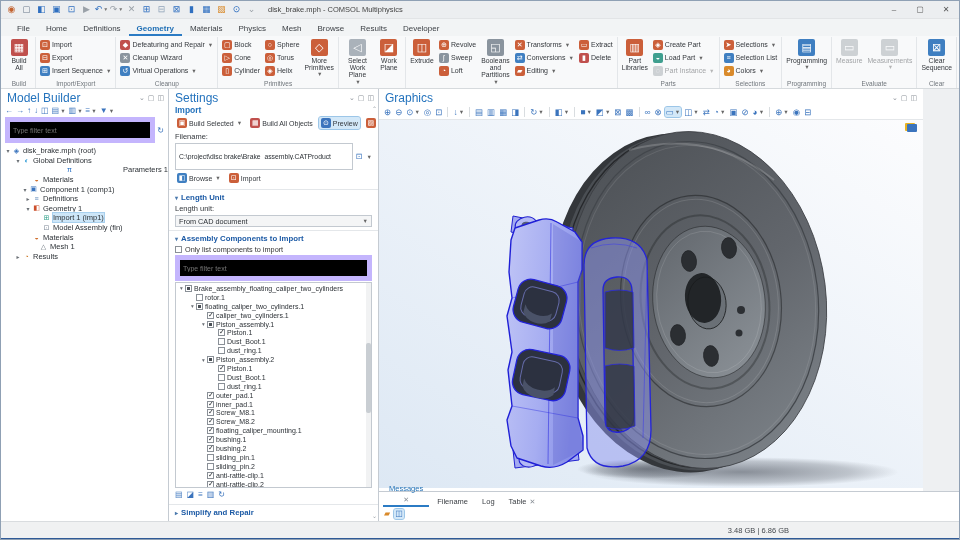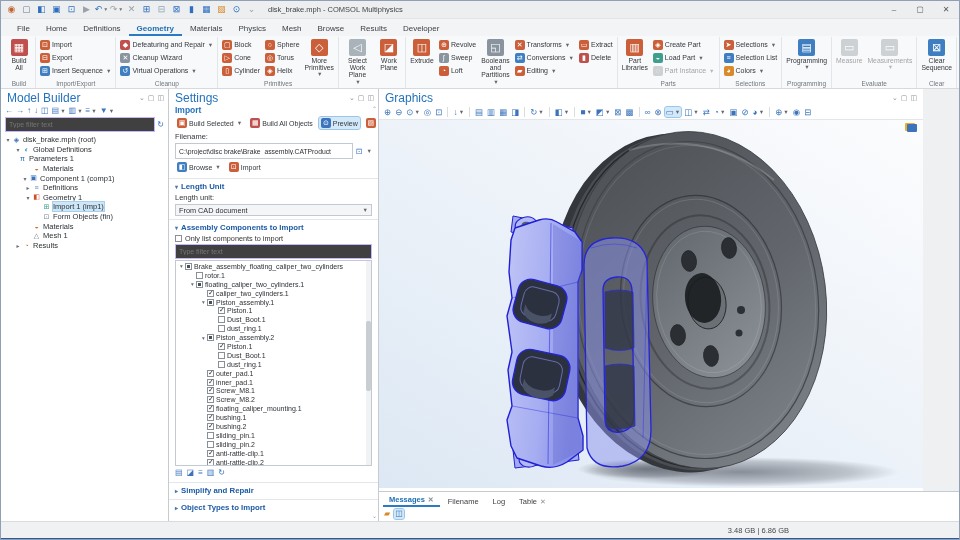--- a/index.html
+++ b/index.html
@@ -46,37 +46,37 @@
   .phead .pctrl{margin-left:auto;display:flex;gap:3px;color:#8a9097;font-size:7px;}
   #modelbuilder{position:absolute;left:0;top:88px;width:168px;height:432px;background:#fff;
     border-right:1px solid #c5cbd2;}
   #settings{position:absolute;left:168px;top:88px;width:210px;height:432px;background:#fff;
     border-right:1px solid #c5cbd2;}
   #graphics{position:absolute;left:378px;top:88px;width:544px;height:402px;background:#fff;display:flex;flex-direction:column;}
   
   .mtoolbar{display:flex;align-items:center;gap:3px;padding:2px 4px;color:#2f6fc0;font-size:8px;}
   .mtb-ic{display:flex;align-items:center;font-size:8px;line-height:8px;color:#3b74bd;}
   .filterrow{display:flex;align-items:center;gap:2px;padding:0 4px;}
-  .filter{flex:1;height:15px;border:1px solid #c4b5fd;font-size:7px;padding:0 3px;color:#9aa0a6;
-    font-family:"Liberation Sans",sans-serif;background:#404040;}
+  .filter{flex:1;height:26px;border:5px solid #c4b5fd;font-size:7px;padding:0 3px;color:#9aa0a6;
+    font-family:"Liberation Sans",sans-serif;background:#000000;}
   .refresh{color:#3b74bd;font-size:8px;}
   #mtree{margin-top:3px;font-size:7.5px;}
   .trow{display:flex;align-items:center;height:9.6px;white-space:nowrap;cursor:default;}
   .trow .exp{width:8px;font-size:6px;color:#6b7076;text-align:center;flex:0 0 auto;}
   .trow .ticon{width:9px;font-size:7px;text-align:center;margin-right:2px;flex:0 0 auto;}
   .trow .tlabel{color:#2c3136;}
   .trow.sel .tlabel{background:#cde6f8;outline:1px solid #a8d0ee;}
   
   .s-sub{font-size:8.5px;font-weight:bold;color:#2473bd;padding:0 6px;}
   .s-toolbar{display:flex;align-items:center;gap:4px;padding:2px 6px;font-size:7px;color:#33373c;white-space:nowrap;}
   .s-tbtn{display:flex;align-items:center;gap:2px;padding:1px 2px;border-radius:2px;}
   .s-tbtn.pressed{background:#d3e8f8;outline:1px solid #9cc6e8;}
   .s-row{padding:1px 6px;font-size:7.5px;color:#33373c;}
   .s-input{display:flex;align-items:center;gap:3px;}
-  .s-input input{flex:1;height:16px;border:1px solid #c3c9d0;font-size:6.8px;padding:0 3px;color:#2c3136;
+  .s-input input{flex:1;height:27px;border:1px solid #c3c9d0;font-size:6.8px;padding:0 3px;color:#2c3136;
     font-family:"Liberation Sans",sans-serif;}
   .sec{border-top:1px solid #e4e7ea;margin-top:3px;padding-top:2px;}
   .sec-h{display:flex;align-items:center;gap:3px;font-size:7.8px;font-weight:bold;color:#1c5aa5;
     padding:1px 6px;cursor:default;}
   .sec-h .chev{font-size:6px;color:#4a79ad;}
   .combo{margin:1px 6px;height:12px;border:1px solid #c3c9d0;background:#f4f5f6;display:flex;
     align-items:center;font-size:7.3px;padding:0 3px;color:#2c3136;}
   .combo .ddv{margin-left:auto;}
   .cbrow{display:flex;align-items:center;gap:3px;padding:1px 6px;font-size:7.3px;}
   .cb{width:7px;height:7px;border:1px solid #8a9097;background:#fff;position:relative;flex:0 0 auto;}
@@ -97,21 +97,21 @@
   .g-ic{display:flex;align-items:center;padding:0 1px;border-radius:2px;line-height:10px;}
   .g-ic.on{background:#d3e8f8;outline:1px solid #9cc6e8;}
   .g-sep{width:1px;height:10px;background:#d9dde0;margin:0 2px;}
   #gcanvas{position:relative;flex:1;overflow:hidden;border-top:1px solid #e4e7ea;}
   #corner-ic{position:absolute;right:6px;top:4px;width:10px;height:8px;background:#3b74bd;
     border-radius:1px;box-shadow:-2px -1px 0 #e8b322;}
   
   #messages{position:absolute;left:378px;top:490px;width:582px;height:30px;background:#fff;border-top:1px solid #c5cbd2;}
   #mtabs{display:flex;align-items:flex-end;height:15px;padding-left:4px;gap:2px;}
   .mtab{font-size:7.5px;color:#3b3f44;padding:2px 6px 1px 6px;display:flex;gap:3px;align-items:center;white-space:nowrap;}
-  .mtab.active{color:#1f6fb5;border-bottom:2px solid #2b7bc4;font-weight:bold;}
+  .mtab.active{color:#1f6fb5;border-bottom:2px solid #2b7bc4;font-weight:normal;flex-direction:column;}
   .mtab .x{color:#8a9097;font-size:7px;}
   #mtoolbar2{display:flex;align-items:center;gap:3px;padding:2px 4px;font-size:8px;}
   
   #statusbar{position:absolute;left:0;top:520px;width:100%;height:17px;background:#f0f1f2;
     border-top:1px solid #d9dcdf;}
   #mem{position:absolute;right:170px;top:4px;font-size:7.5px;color:#45494e;}
   #bluestrip{position:absolute;left:0;top:537px;width:100%;height:3px;background:#2f5a97;}
 </style>
 </head>
 <body>
@@ -426,21 +426,21 @@
         <div class="trow" style="padding-left: 3px;">
           <span class="exp">▾</span>
           <span class="ticon" style="color: rgb(59, 116, 189);">◈</span>
           <span class="tlabel">disk_brake.mph (root)</span>
         </div>
         <div class="trow" style="padding-left: 13px;">
           <span class="exp">▾</span>
           <span class="ticon" style="color: rgb(46, 155, 214);">◐</span>
           <span class="tlabel">Global Definitions</span>
         </div>
-        <div class="trow" style="padding-left: 9px;">
+        <div class="trow" style="padding-left: 9px; justify-content: space-between;">
           <span class="exp"></span>
           <span class="ticon" style="color: rgb(26, 102, 192);">π</span>
           <span class="tlabel">Parameters 1</span>
         </div>
         <div class="trow" style="padding-left: 23px;">
           <span class="exp"></span>
           <span class="ticon" style="color: rgb(208, 112, 48);">◒</span>
           <span class="tlabel">Materials</span>
         </div>
         <div class="trow" style="padding-left: 20px;">
@@ -459,28 +459,28 @@
           <span class="tlabel">Geometry 1</span>
         </div>
         <div class="trow sel" style="padding-left: 33px;">
           <span class="exp"></span>
           <span class="ticon" style="color: rgb(47, 160, 137);">⊞</span>
           <span class="tlabel">Import 1 (imp1)</span>
         </div>
         <div class="trow" style="padding-left: 33px;">
           <span class="exp"></span>
           <span class="ticon" style="color: rgb(122, 134, 148);">⊡</span>
-          <span class="tlabel">Form Objects (fin)</span>
+          <span class="tlabel">Model Assembly (fin)</span>
         </div>
         <div class="trow" style="padding-left: 23px;">
           <span class="exp"></span>
           <span class="ticon" style="color: rgb(208, 112, 48);">◒</span>
           <span class="tlabel">Materials</span>
         </div>
-        <div class="trow" style="padding-left: 23px;">
+        <div class="trow" style="padding-left: 30px;">
           <span class="exp"></span>
           <span class="ticon" style="color: rgb(111, 120, 128);">△</span>
           <span class="tlabel">Mesh 1</span>
         </div>
         <div class="trow" style="padding-left: 13px;">
           <span class="exp">▸</span>
           <span class="ticon" style="color: rgb(204, 122, 41);">◔</span>
           <span class="tlabel">Results</span>
         </div>
       </div>

